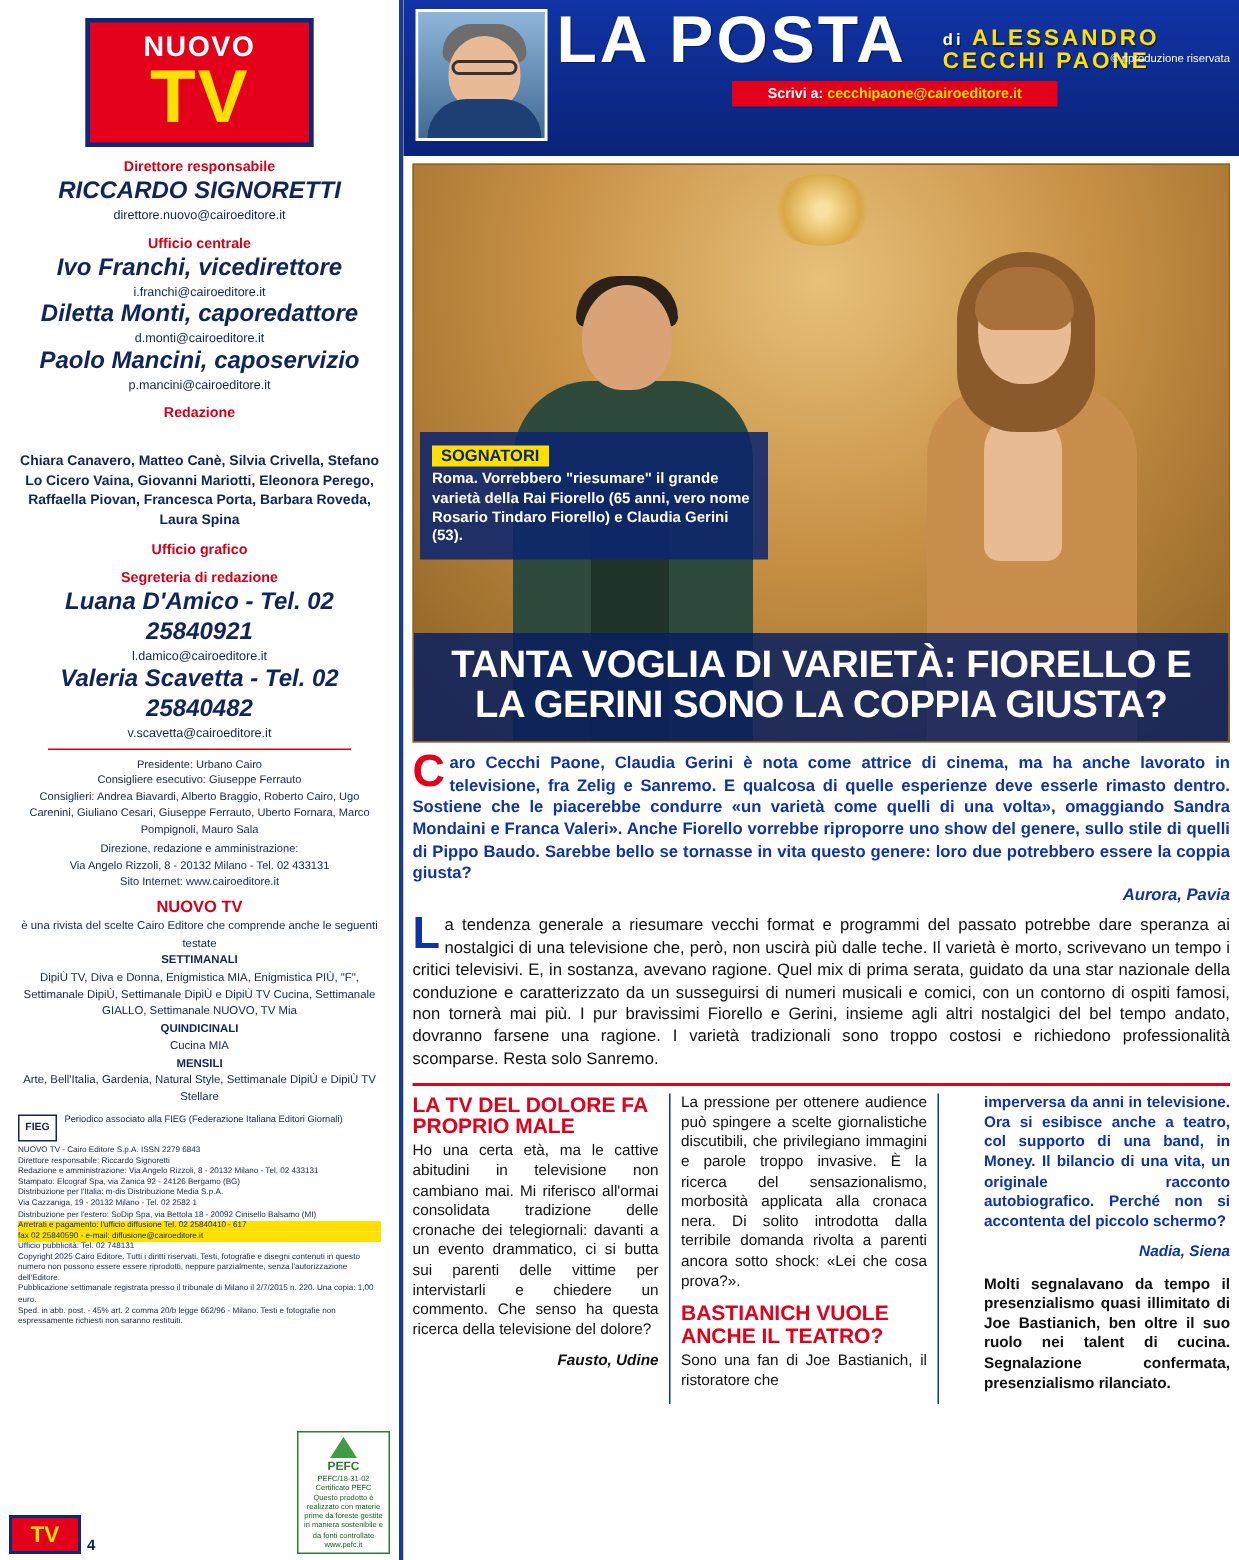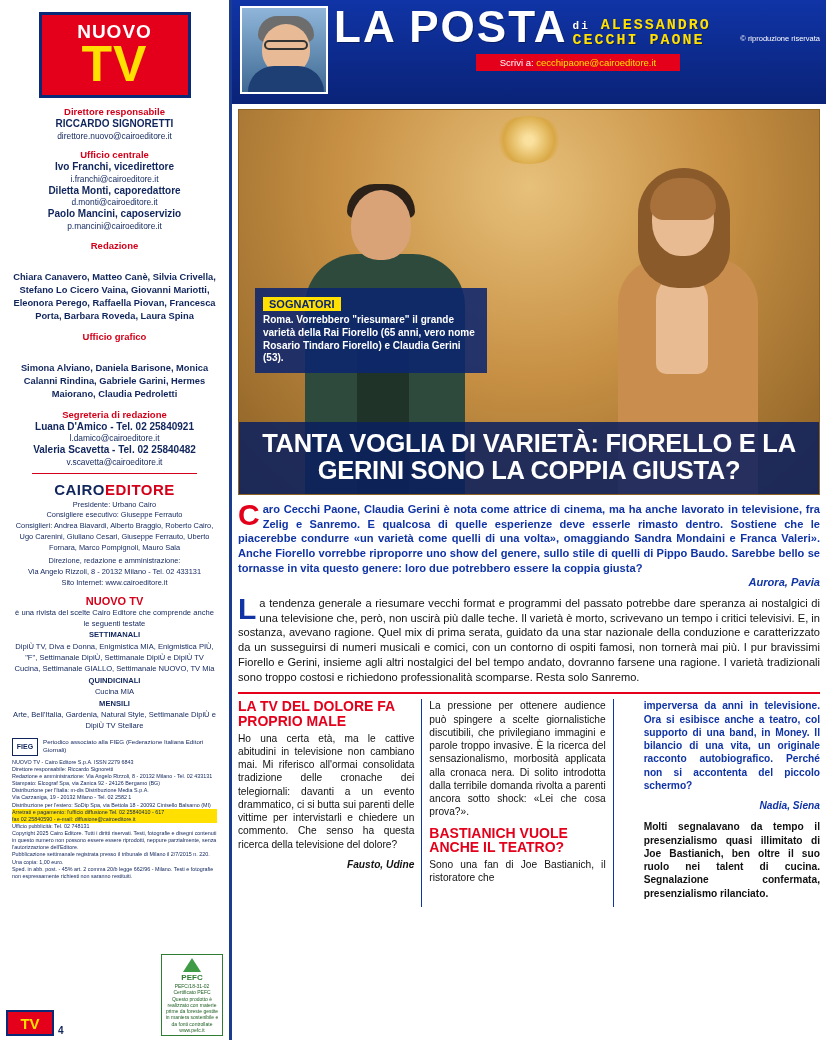--- a/index.html
+++ b/index.html
@@ -12,21 +12,21 @@
     overflow: hidden;
   }
   .page {
     position: absolute; inset: 0;
     display: flex;
     background: #ffffff;
   }
 
   
   .left-col {
-    width: 232px;
+    width: 269px;
     background: #ffffff;
     border-right: 3px solid #1b3c8f;
     position: relative;
     padding: 6px 8px 0 8px;
   }
   .nuovotv-logo {
     width: 152px; height: 86px;
     margin: 6px auto 4px auto;
     background: #e4001b;
     border: 3px solid #0a2a78;
@@ -40,21 +40,21 @@
   }
   .nuovotv-logo .l2 {
     color: #ffe000; font-weight: bold; font-size: 50px;
     letter-spacing: 1px; margin-top: -2px;
   }
   .colophon { text-align: center; color: #10255c; }
   .c-head {
     color: #d4001a; font-weight: bold; font-size: 9.5px;
     margin-top: 8px; margin-bottom: 1px;
   }
-  .c-name { font-weight: bold; font-size: 10px; color:#10255c; line-height:1.25; }
+  .c-name { font-weight: bold; font-size: 16px; color:#10255c; line-height:1.25;font-style:italic; }
   .c-mail { font-size: 8.4px; color:#10255c; line-height:1.3; }
   .c-line { font-size: 9.3px; color:#10255c; font-weight:bold; line-height:1.4;margin-top:20px; }
   .hr-red { border:0; border-top:1px solid #d4001a; margin:5px 24px; }
 
   .cairo-logo {
     margin: 7px auto 2px auto;
     font-size: 15px; font-weight: bold; color:#10255c;
     letter-spacing: 0.5px;
   }
   .cairo-logo .ed { color:#d4001a; }
@@ -130,31 +130,30 @@
     border:2px solid #333; border-radius:5px;
   }
   .host-photo .body {
     position:absolute; left:6px; bottom:0; width:76px; height:26px;
     background:#1d3f73; border-radius:30px 30px 0 0;
   }
   .header-txt { flex:1; padding-top: 6px; }
   .laposta {
     color:#ffffff; font-weight:bold; font-size:44px; letter-spacing:2px;
     line-height:0.96; text-shadow:1px 1px 0 #00000055;
-    display:flex; align-items:flex-end; gap:5px;
+    display:flex; align-items:flex-end; gap:24px;
   }
   .byline {
     color:#ffe000; font-weight:bold; font-size:15px; line-height:1.0;
     text-align:left;
-    font-family:Liberation Mono, monospace;
   }
   .byline .di { color:#ffffff; font-size:11px; font-weight:bold; }
   .scrivi {
     margin-top: 6px; margin-right: 4px;
-    background:#e4001b; color:#ffffff; font-size:9.5px; font-weight:normal;
+    background:#e4001b; color:#ffffff; font-size:9.5px; font-weight:bold;
     padding:3px 24px; display:inline-block;
   }
   .scrivi .mail { color:#ffe000; }
   .riproduzione {
     position:absolute; right:6px; top:34px;
     color:#ffffff; font-size:7.5px;
   }
 
   
   .feature {
@@ -214,21 +213,21 @@
   .feature .woman .dress {
     position:absolute; left:24px; bottom:0; width:140px; height:236px;
     background:#c98e4e; border-radius:46px 46px 0 0;
   }
   .feature .woman .skin {
     position:absolute; left:62px; bottom:120px; width:52px; height:100px;
     background:#e9bb92; border-radius:26px 26px 10px 10px;
   }
 
   .cap-box {
-    position:absolute; left:16px; top:178px; width:232px;
+    position:absolute; left:4px; top:178px; width:232px;
     background: rgba(12,38,110,0.88);
     color:#ffffff; padding:6px 8px 8px 8px;
   }
   .cap-title {
     display:inline-block; background:#ffe000; color:#0c266e;
     font-weight:bold; font-size:11px; padding:1px 6px; margin-bottom:3px;
   }
   .cap-text { font-size:10px; font-weight:bold; line-height:1.28; }
 
   .headline {
@@ -304,33 +303,29 @@
       <div class="c-mail">i.franchi@cairoeditore.it</div>
       <div class="c-name">Diletta Monti, caporedattore</div>
       <div class="c-mail">d.monti@cairoeditore.it</div>
       <div class="c-name">Paolo Mancini, caposervizio</div>
       <div class="c-mail">p.mancini@cairoeditore.it</div>
 
       <div class="c-head">Redazione</div>
       <div class="c-line">Chiara Canavero, Matteo Canè, Silvia Crivella, Stefano Lo Cicero Vaina, Giovanni Mariotti, Eleonora Perego, Raffaella Piovan, Francesca Porta, Barbara Roveda, Laura Spina</div>
 
       <div class="c-head">Ufficio grafico</div>
-      <div class="c-line">Simona Alviano, Daniela Barisone, Monica Calanni Rindina, Gabriele Garini, Hermes Maiorano, Claudia Pedroletti</div>
 
       <div class="c-head">Segreteria di redazione</div>
       <div class="c-name">Luana D'Amico - Tel. 02 25840921</div>
       <div class="c-mail">l.damico@cairoeditore.it</div>
       <div class="c-name">Valeria Scavetta - Tel. 02 25840482</div>
       <div class="c-mail">v.scavetta@cairoeditore.it</div>
 
       <hr class="hr-red">
 
-      <div class="cairo-logo">
-        <span>CAIRO</span><span class="ed">EDITORE</span>
-      </div>
 
       <div class="cairo-block">
         <div>Presidente: Urbano Cairo</div>
         <div>Consigliere esecutivo: Giuseppe Ferrauto</div>
         <div>Consiglieri: Andrea Biavardi, Alberto Braggio, Roberto Cairo, Ugo Carenini, Giuliano Cesari, Giuseppe Ferrauto, Uberto Fornara, Marco Pompignoli, Mauro Sala</div>
         <div style="margin-top:3px">Direzione, redazione e amministrazione:</div>
         <div>Via Angelo Rizzoli, 8 - 20132 Milano - Tel. 02 433131</div>
         <div>
           <span>Sito Internet:</span>
           <span>www.cairoeditore.it</span>

